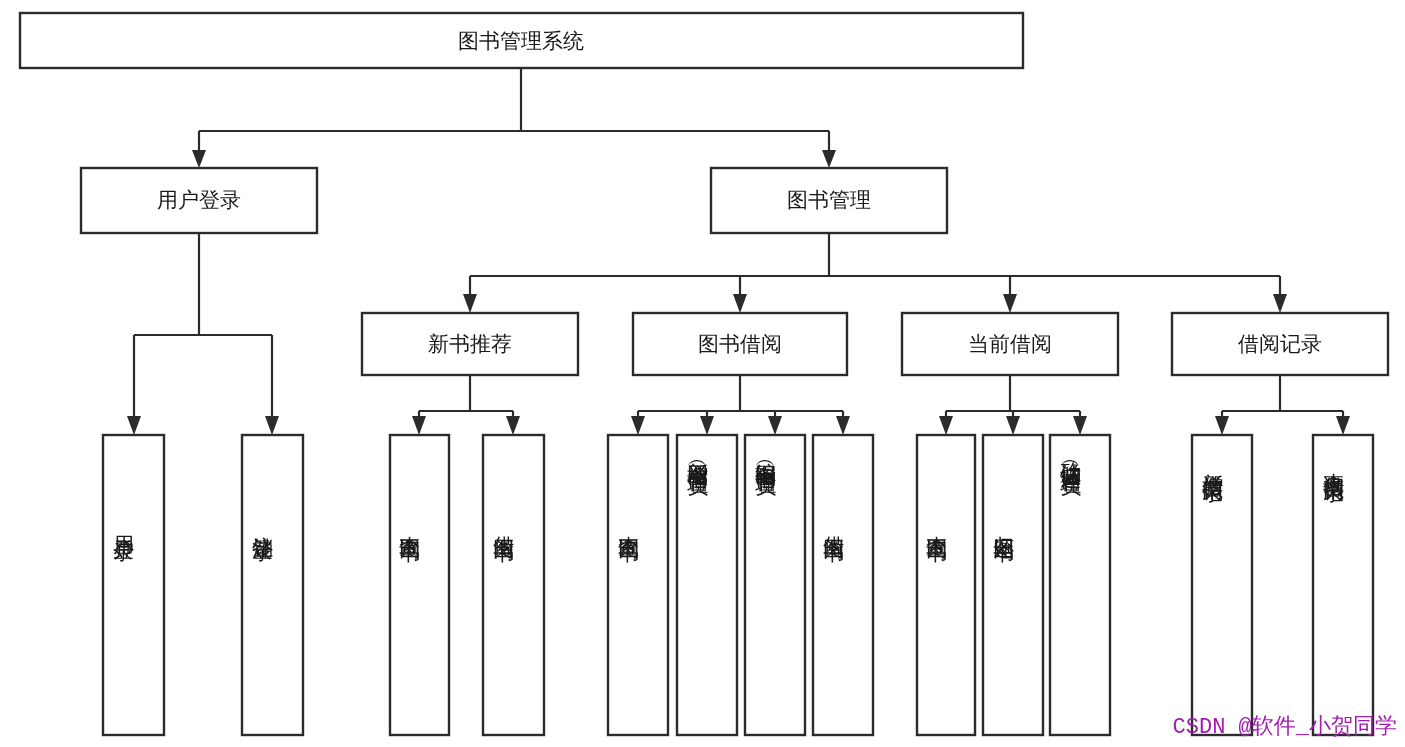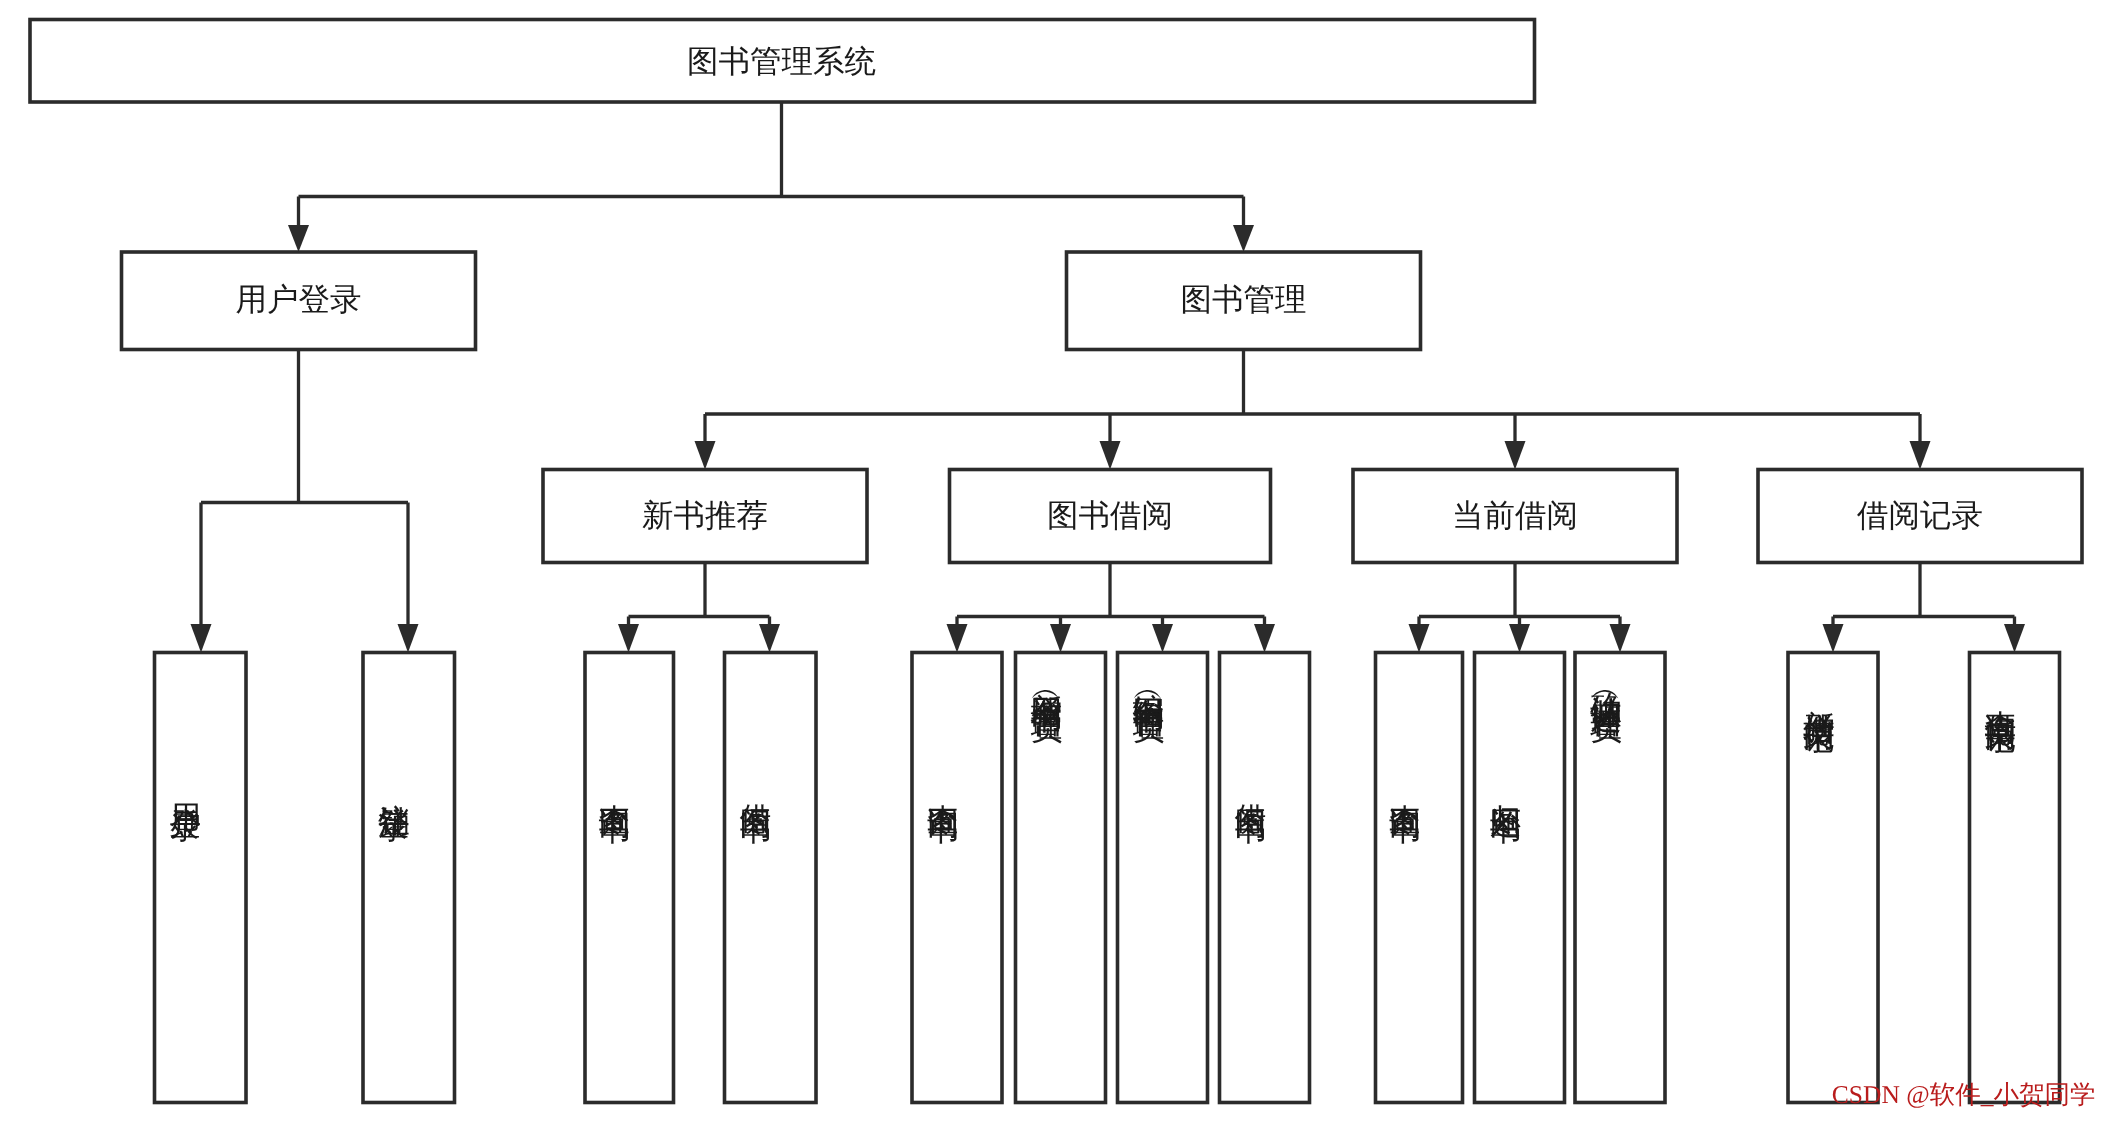--- a/index.html
+++ b/index.html
@@ -59,23 +59,23 @@
     letter-spacing: 2px;
     text-align: start;
     white-space: nowrap;
     pointer-events: none;
     user-select: none;
   }
   #watermark {
     position: absolute;
     right: 8px;
     bottom: 6px;
-    font-family: Liberation Serif, serif;
-    font-size: 17px;
-    color: #b91c1c;
+    font-family: Liberation Mono, monospace;
+    font-size: 22px;
+    color: #a21caf;
     white-space: nowrap;
     user-select: none;
   }
 </style>
 </head>
 <body>
 
 <div id="diagram-root">
 
   <svg id="tree-svg" viewBox="0 0 1405 747">

